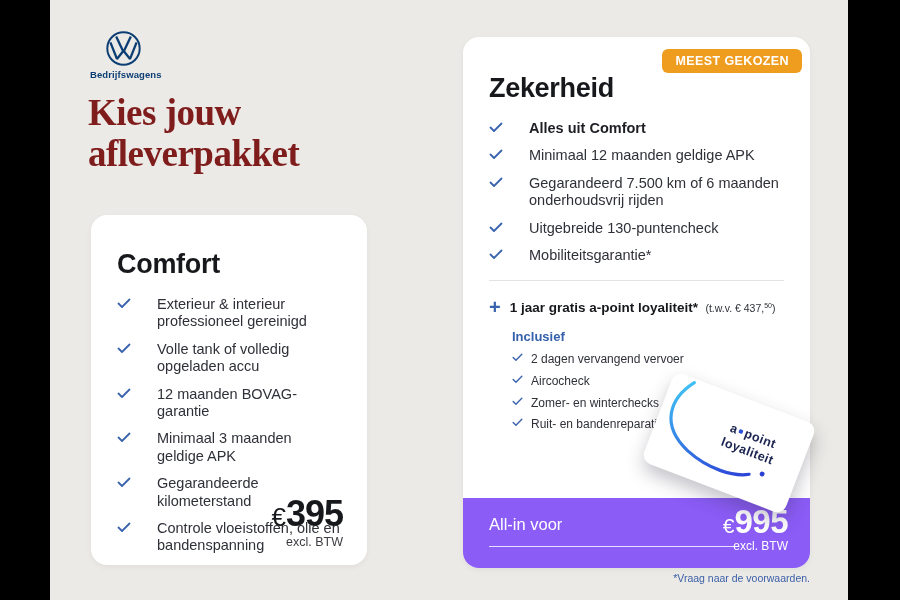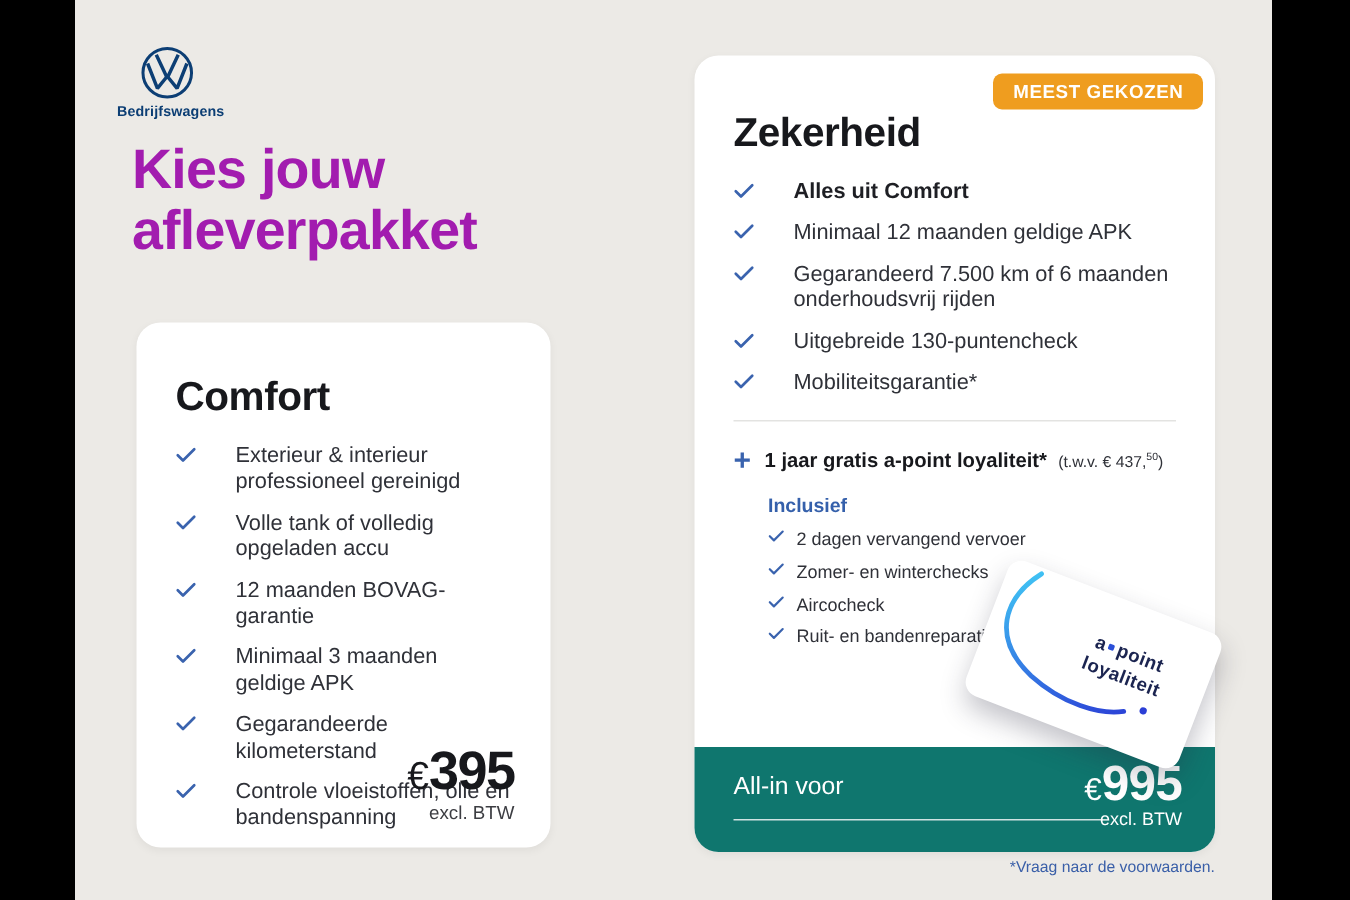--- a/index.html
+++ b/index.html
@@ -7,27 +7,27 @@
   .viewport {
     position: relative; width: 900px; height: 600px; background: #000;
     overflow: hidden; font-family: "Liberation Sans", sans-serif;
   }
   .bar { position:absolute; top:0; height:600px; background:#000; }
   .bar-left { left:0; width:50px; }
   .bar-right { right:0; width:52px; }
   .stage { position:absolute; left:50px; top:0; width:798px; height:600px; background:#ECEAE6; }
 
   
-  .brand { position:absolute; left:28px; top:30px; width:66px; text-align:center; }
+  .brand { position:absolute; left:40px; top:30px; width:66px; text-align:center; }
   .vw { width:37px; height:37px; display:block; margin:0 auto; }
   .brand-label { font-size:9.5px; font-weight:bold; color:#0C3E74; margin-top:2px; letter-spacing:.1px; }
 
   h1.page-title {
     position:absolute; left:38px; top:92px; width:330px;
-    font-size:37px; font-weight:bold; line-height:1.12; letter-spacing:-.5px; color:#a21caf;
+    font-size:37px; font-weight:bold; line-height:1.12; letter-spacing:-.5px; color:#7f1d1d;font-family:Liberation Serif, serif;
   }
 
   .card { position:absolute; background:#fff; border-radius:16px; box-shadow:0 2px 6px rgba(0,0,0,.05); padding:22px 26px; }
   .card-comfort { left:41px; top:215px; width:276px; height:350px; }
   .card-zeker   { left:413px; top:37px; width:347px; height:531px; padding-bottom:70px; }
 
   h2.card-title { font-size:27px; font-weight:bold; color:#17181C; letter-spacing:-.3px; margin:12px 0 16px; }
   .card-zeker h2.card-title { margin-top:14px; }
 
   ul.features { list-style:none; }
@@ -65,21 +65,21 @@
   .loyalty {
     position:absolute; left:190px; top:358px; width:152px; height:96px; background:#fff;
     border-radius:10px; transform:rotate(21deg); box-shadow:3px 8px 18px rgba(40,40,60,.28); z-index:3;
   }
   .loyalty svg.arc { position:absolute; inset:0; width:152px; height:96px; }
   .loy-text { position:absolute; left:48px; top:26px; width:96px; text-align:center;
     font-weight:bold; font-size:12.5px; letter-spacing:.4px; color:#1B2450; line-height:1.25; }
   .dot { display:inline-block; width:4px; height:4px; background:#2B4FD8; border-radius:1px; margin:0 2px 1px; vertical-align:middle; }
 
   
-  .allin { position:absolute; left:0; right:0; bottom:0; height:70px; background:#0f766e; border-radius:0 0 16px 16px; z-index:2; }
+  .allin { position:absolute; left:0; right:0; bottom:0; height:70px; background:#8b5cf6; border-radius:0 0 16px 16px; z-index:2; }
   .allin-label { position:absolute; left:26px; top:17px; color:#fff; font-size:16.5px; }
   .allin-line { position:absolute; left:26px; top:48px; width:246px; height:1px; background:rgba(255,255,255,.8); }
   .allin-price { position:absolute; right:22px; top:5px; text-align:right; color:#fff; }
   .allin-price .cur { font-size:21px; }
   .allin-price .amt { font-size:33px; font-weight:bold; letter-spacing:-.5px; }
   .allin-price .tax { font-size:12px; margin-top:-2px; color:#fff; }
 
   .footnote { position:absolute; right:38px; top:572px; font-size:10.5px; color:#3A5FA8; }
 </style>
 </head>
@@ -228,29 +228,29 @@
               </svg>
             </span>
             <span class="txt">2 dagen vervangend vervoer</span>
           </li>
         <li>
             <span class="chk">
               <svg viewBox="0 0 14 11">
                 <path d="M1.5 5.5 L5 9 L12.5 1.5" fill="none" stroke="#3A63AE" stroke-width="1.8" stroke-linecap="round" stroke-linejoin="round"></path>
               </svg>
             </span>
+            <span class="txt">Aircocheck</span>
+          </li>
+        <li>
+            <span class="chk">
+              <svg viewBox="0 0 14 11">
+                <path d="M1.5 5.5 L5 9 L12.5 1.5" fill="none" stroke="#3A63AE" stroke-width="1.8" stroke-linecap="round" stroke-linejoin="round"></path>
+              </svg>
+            </span>
             <span class="txt">Zomer- en winterchecks</span>
-          </li>
-        <li>
-            <span class="chk">
-              <svg viewBox="0 0 14 11">
-                <path d="M1.5 5.5 L5 9 L12.5 1.5" fill="none" stroke="#3A63AE" stroke-width="1.8" stroke-linecap="round" stroke-linejoin="round"></path>
-              </svg>
-            </span>
-            <span class="txt">Aircocheck</span>
           </li>
         <li>
             <span class="chk">
               <svg viewBox="0 0 14 11">
                 <path d="M1.5 5.5 L5 9 L12.5 1.5" fill="none" stroke="#3A63AE" stroke-width="1.8" stroke-linecap="round" stroke-linejoin="round"></path>
               </svg>
             </span>
             <span class="txt">Ruit- en bandenreparatie</span>
           </li>
       </ul>

